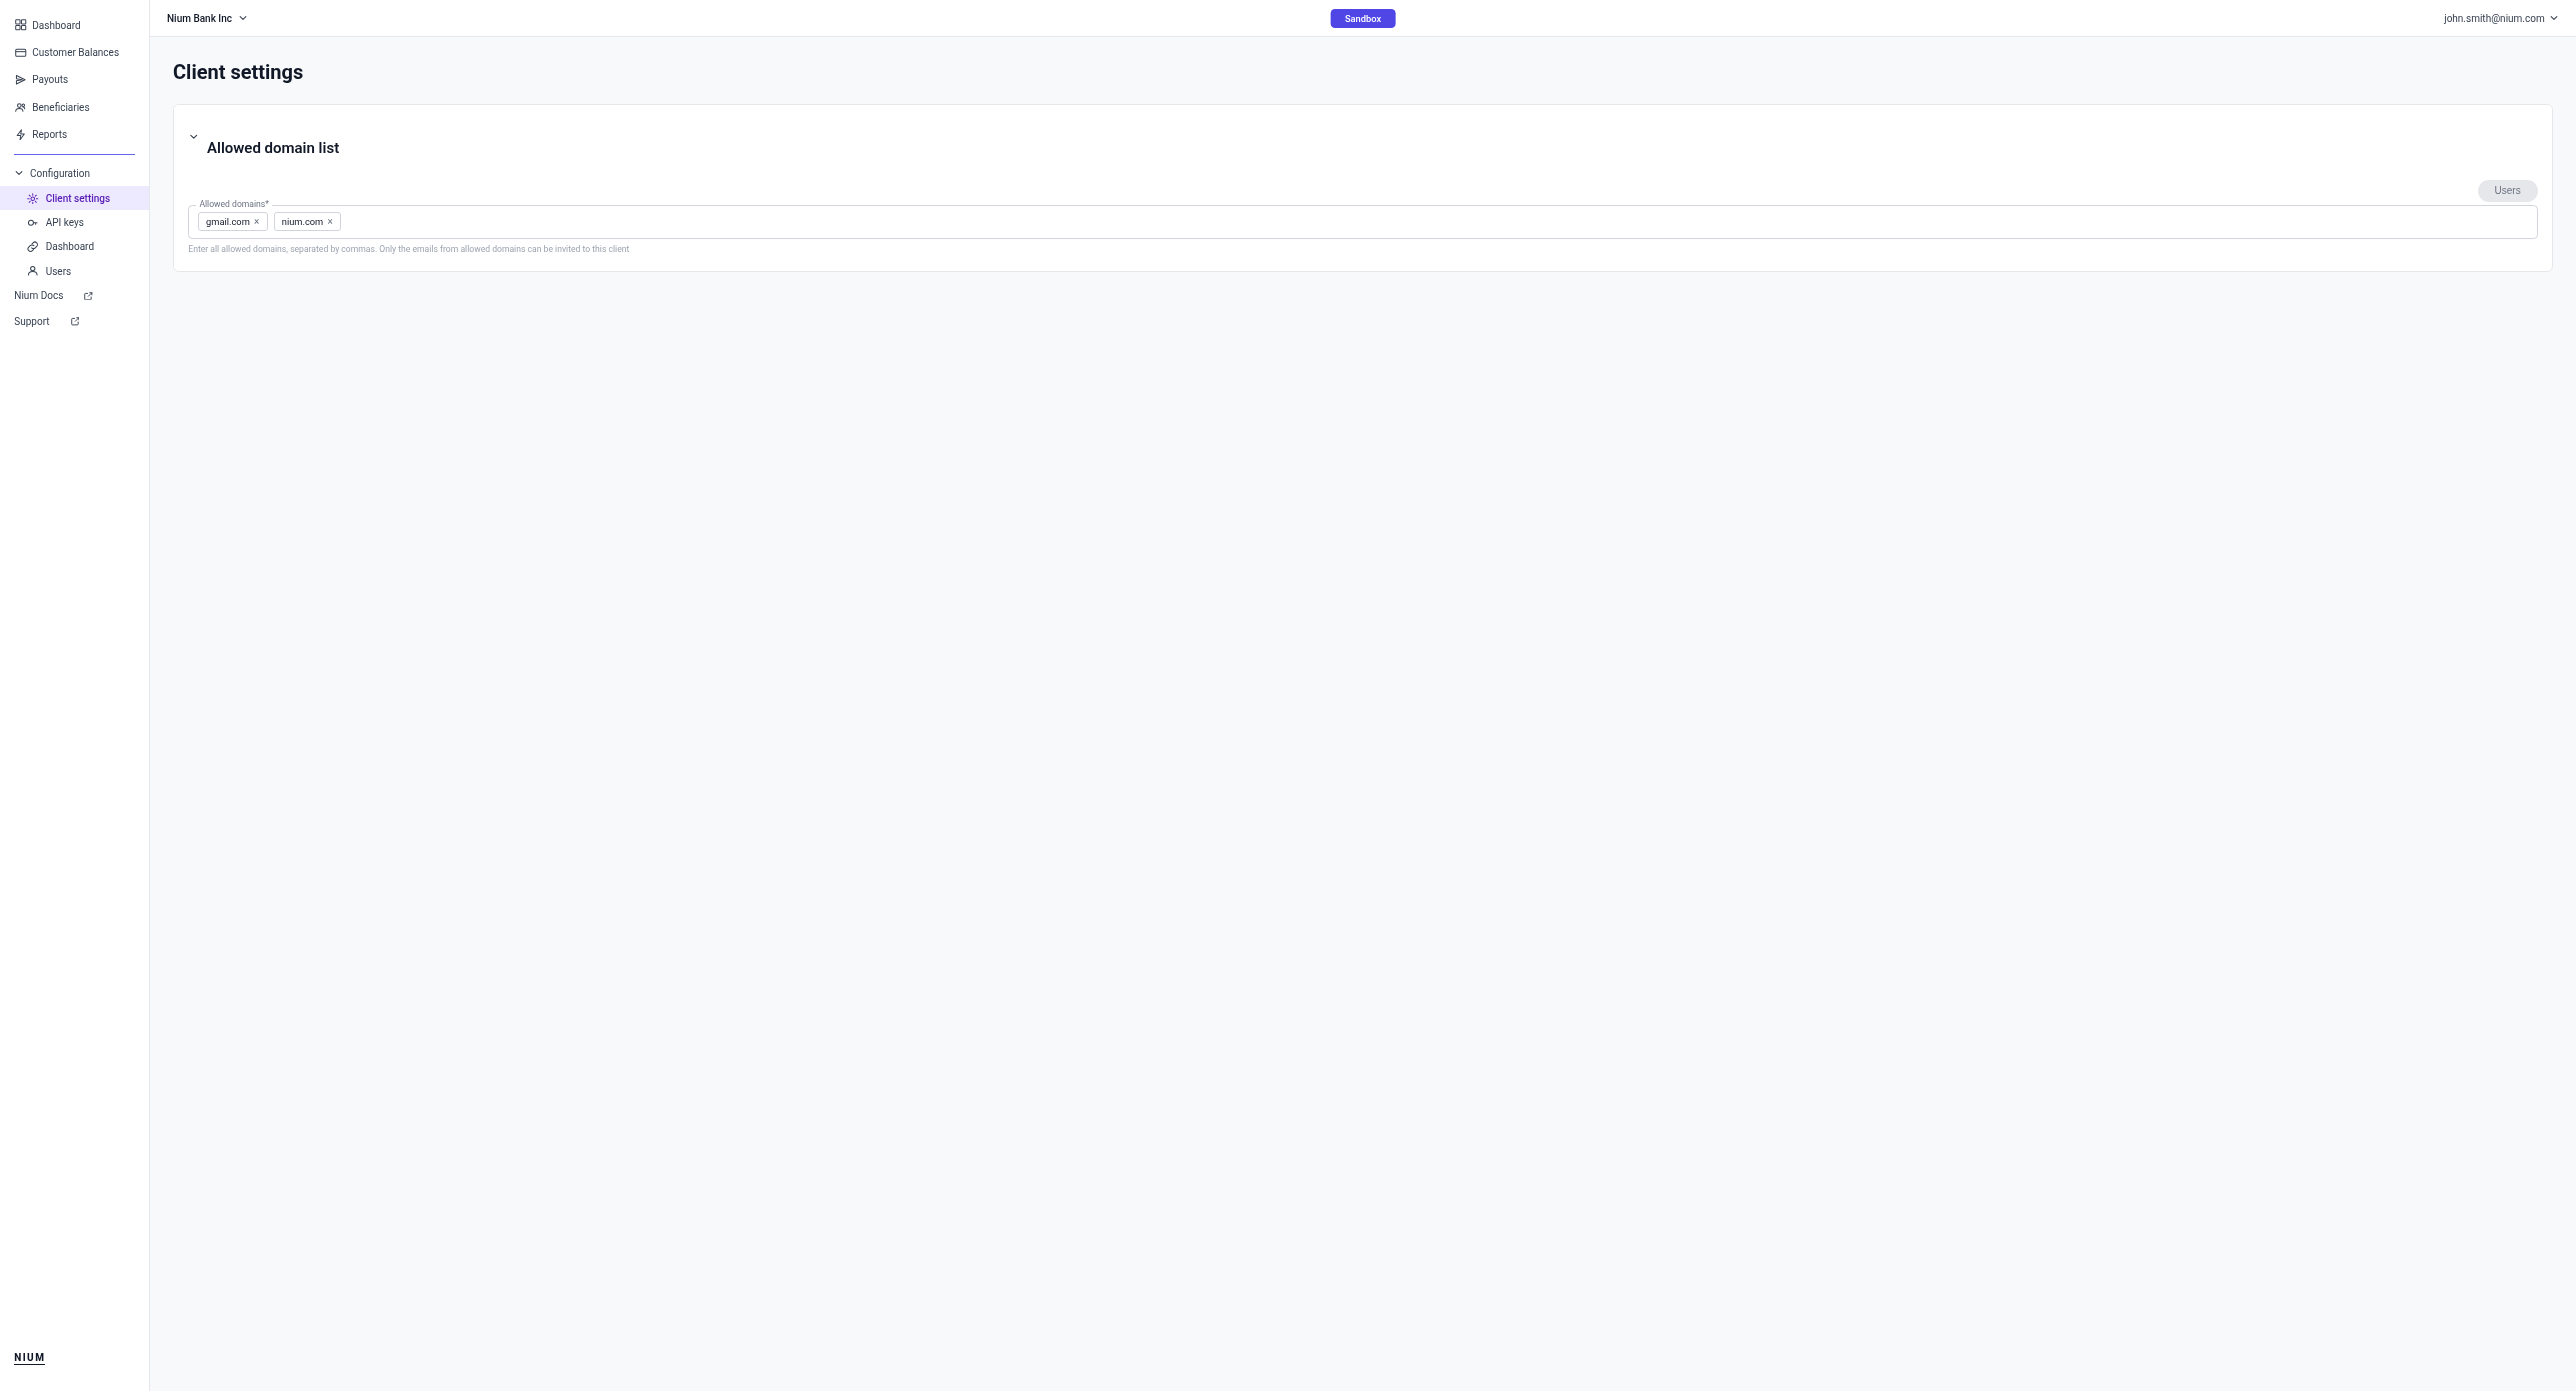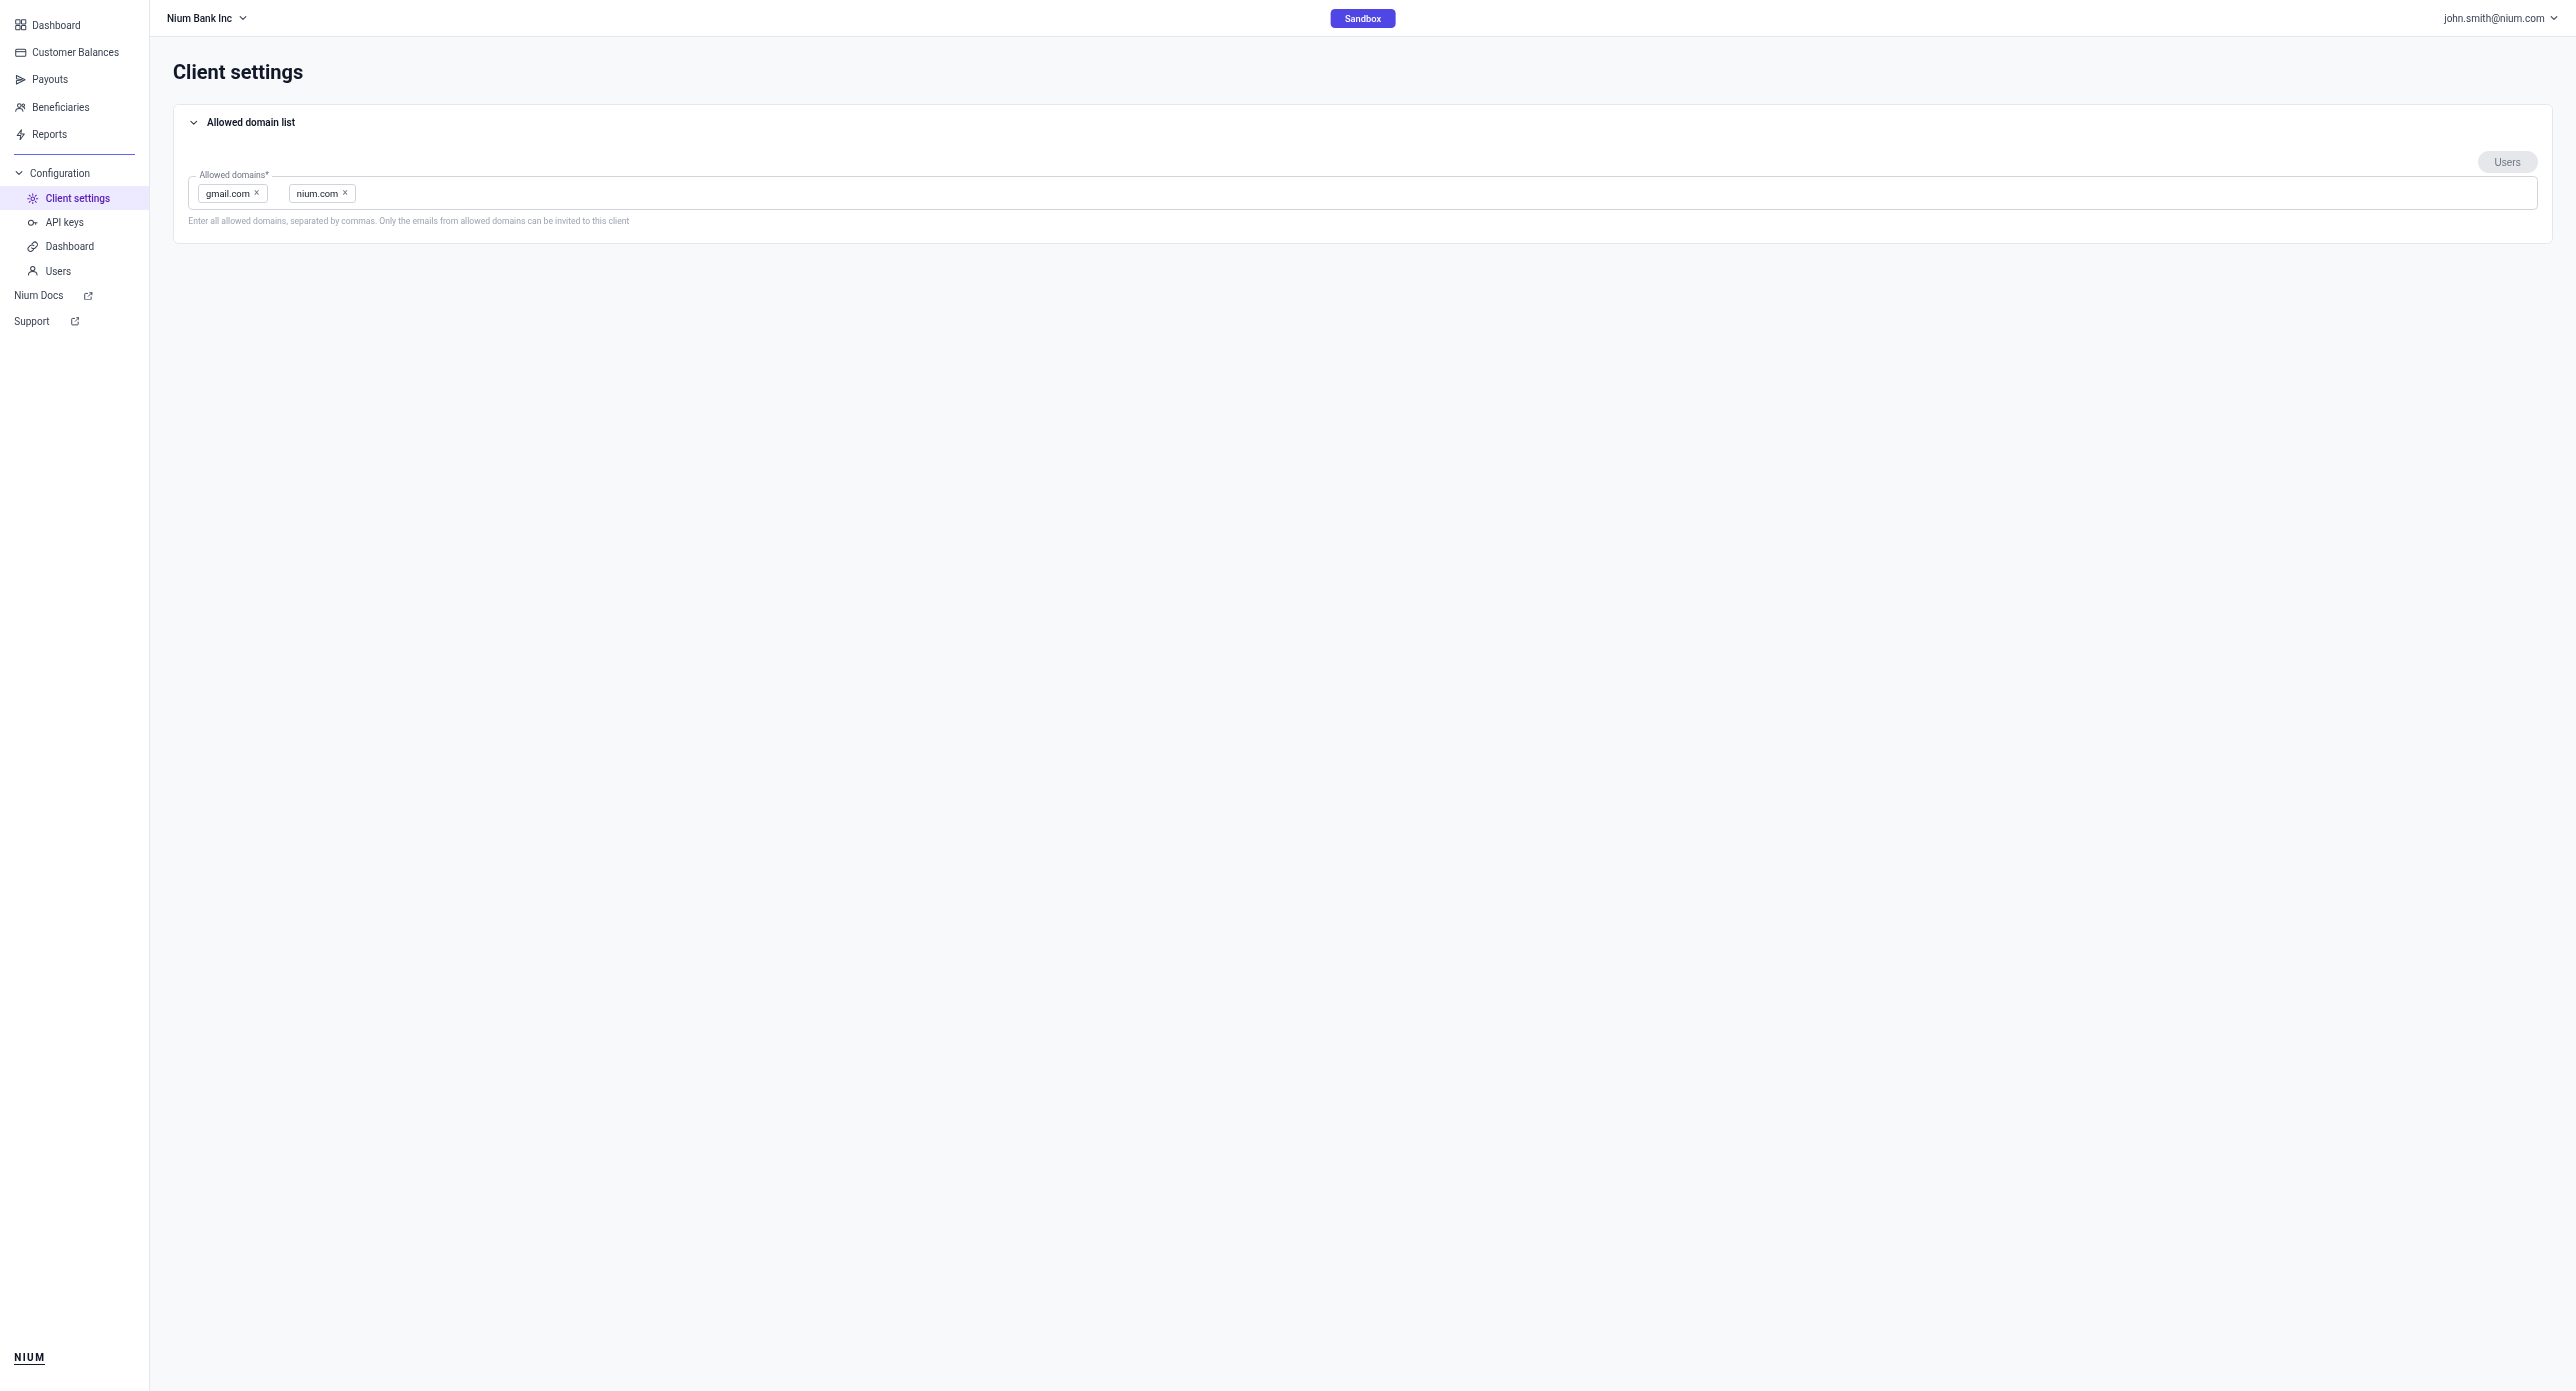--- a/index.html
+++ b/index.html
@@ -167,36 +167,37 @@
     }
     .section-header {
       display: flex;
       align-items: center;
       gap: 7.2px;
       padding: 11.5px 14.3px;
       background: #fff;
       cursor: pointer;
     }
     .section-header-title {
-      font-size: 10px;
+      font-size: 15px;
       font-weight: 600;
       color: #111827;
+      margin-top: 22px;
     }
     .section-body {
       padding: 0 14.3px 17px 14.3px;
     }
 
     
     .domain-field-wrapper {
       border: 0.7px solid #d1d5db;
       border-radius: 4.3px;
       padding: 5.7px 8.6px;
       display: flex;
       flex-wrap: wrap;
-      gap: 21px;
+      gap: 6px;
       align-items: center;
       background: #fff;
       position: relative;
       min-height: 34px;
     }
     .domain-field-label {
       position: absolute;
       top: -7.2px;
       left: 7.2px;
       background: #fff;

